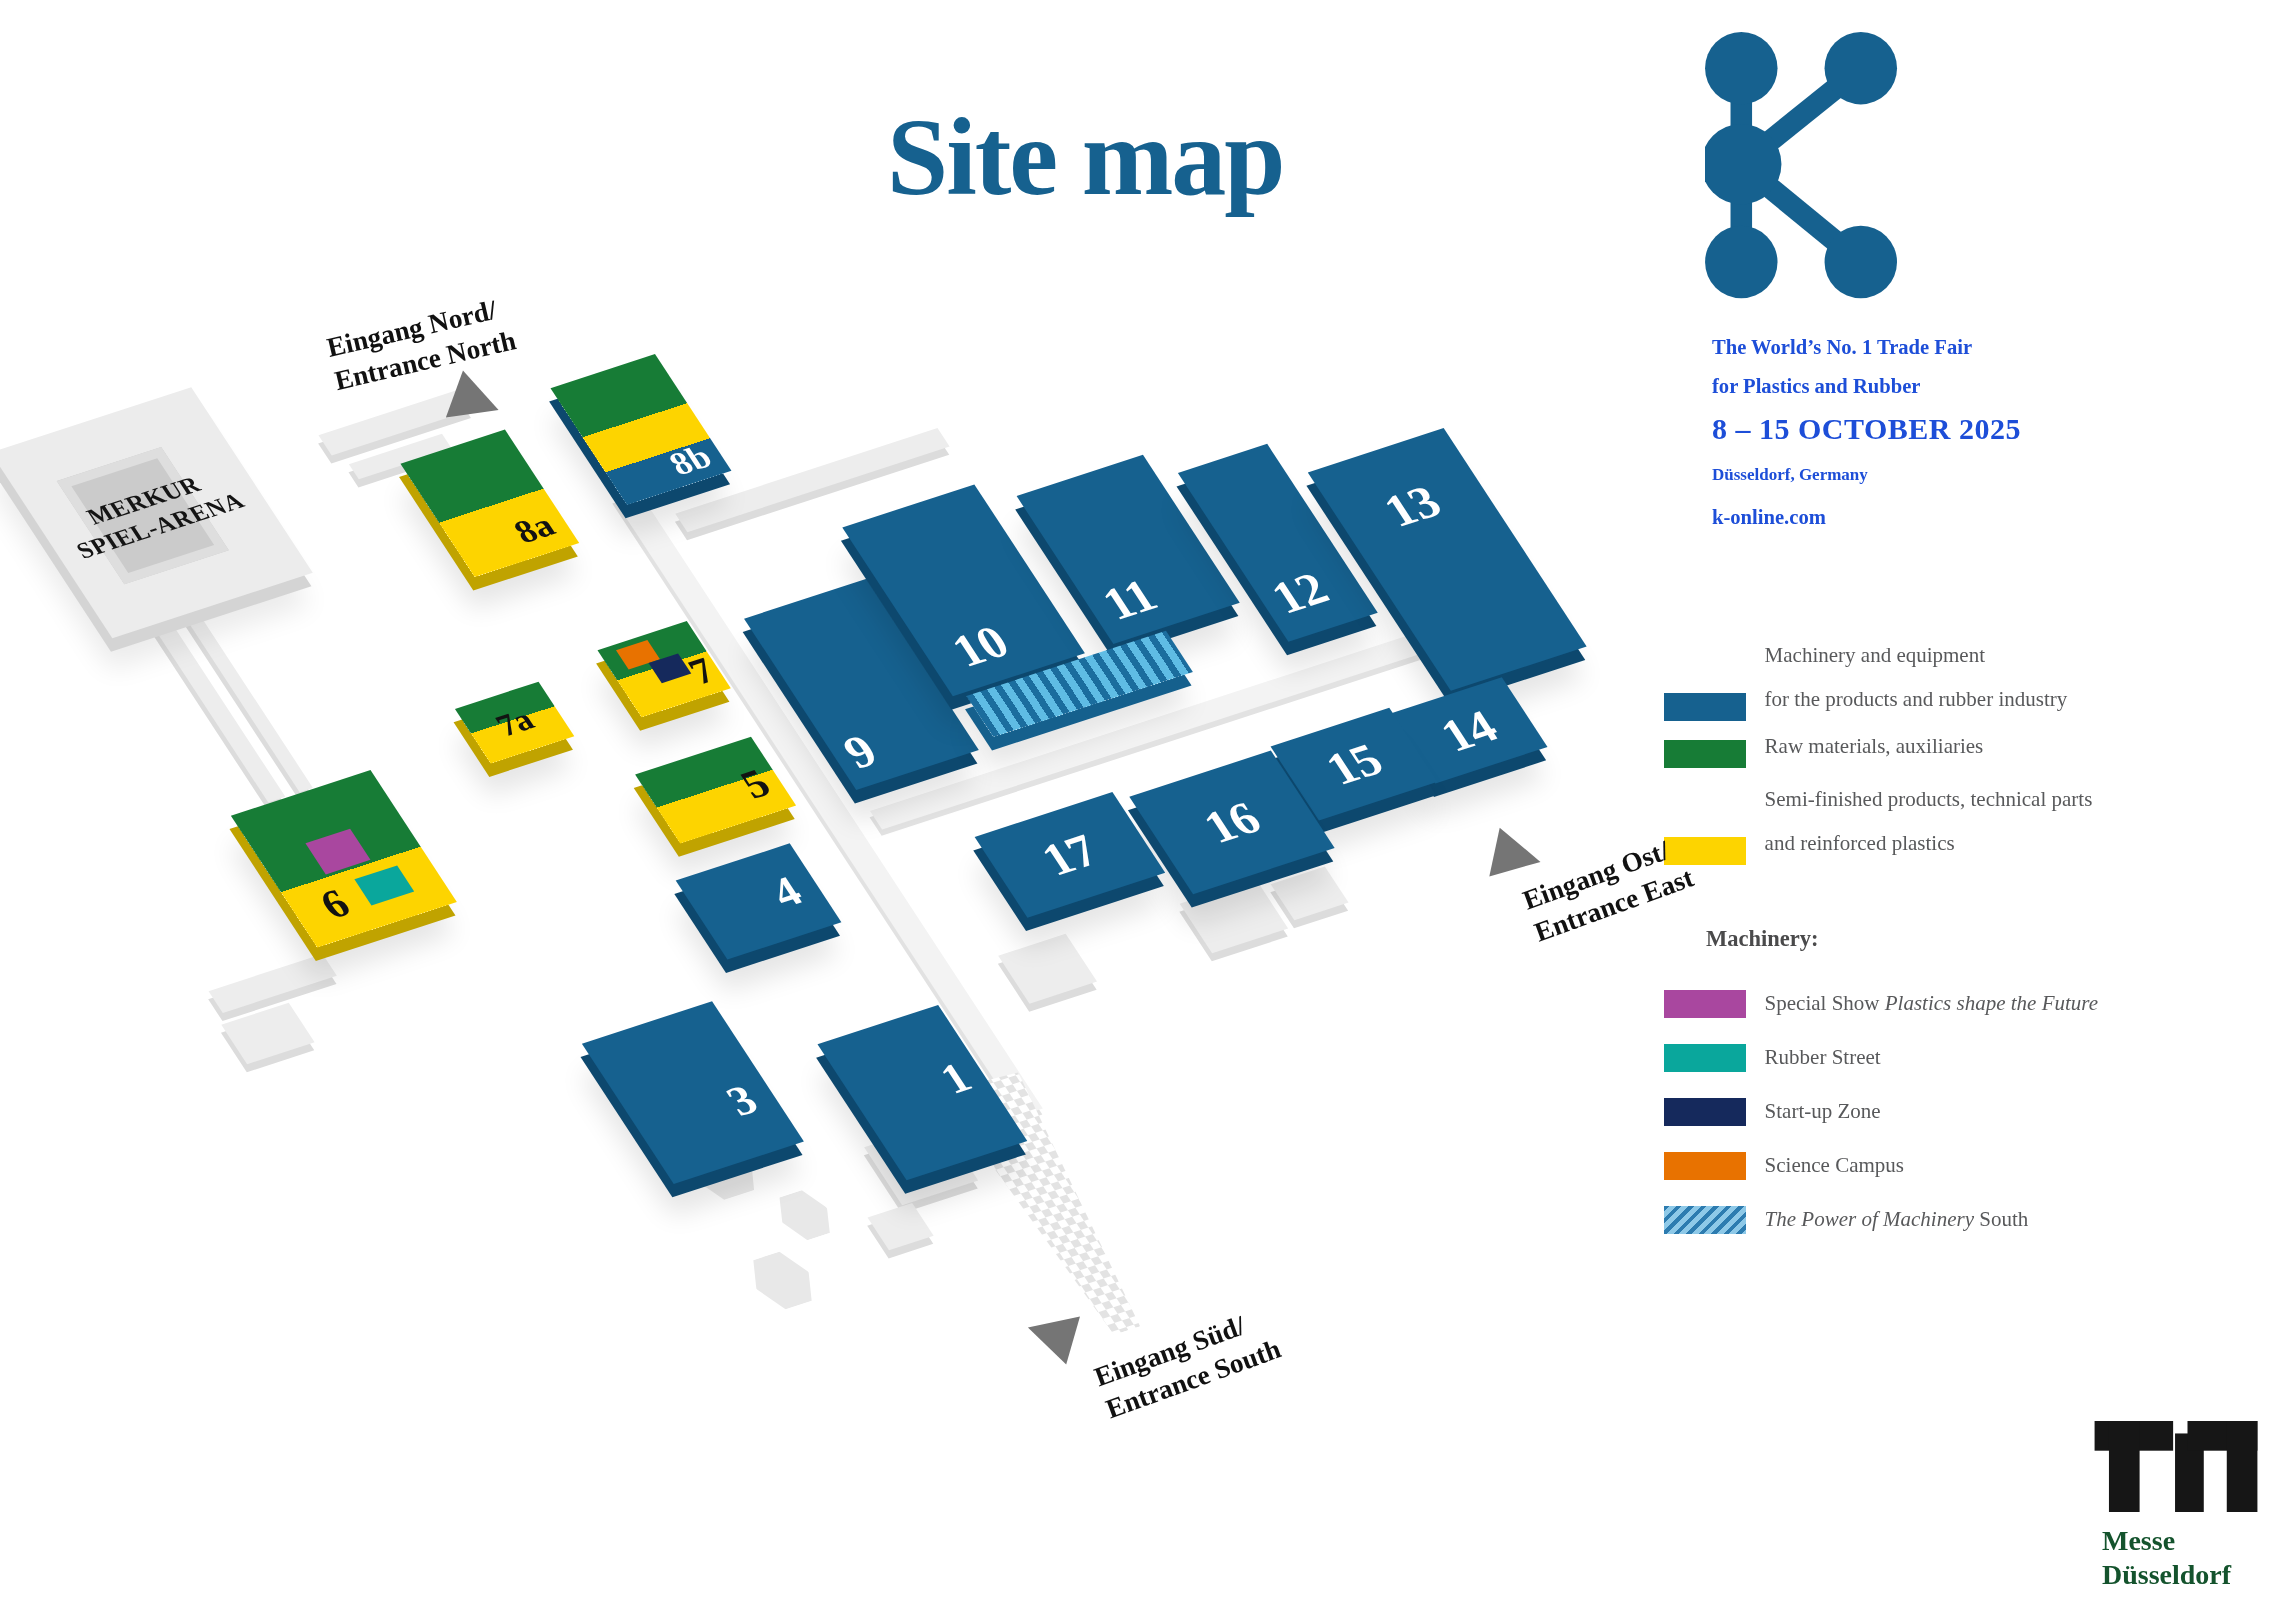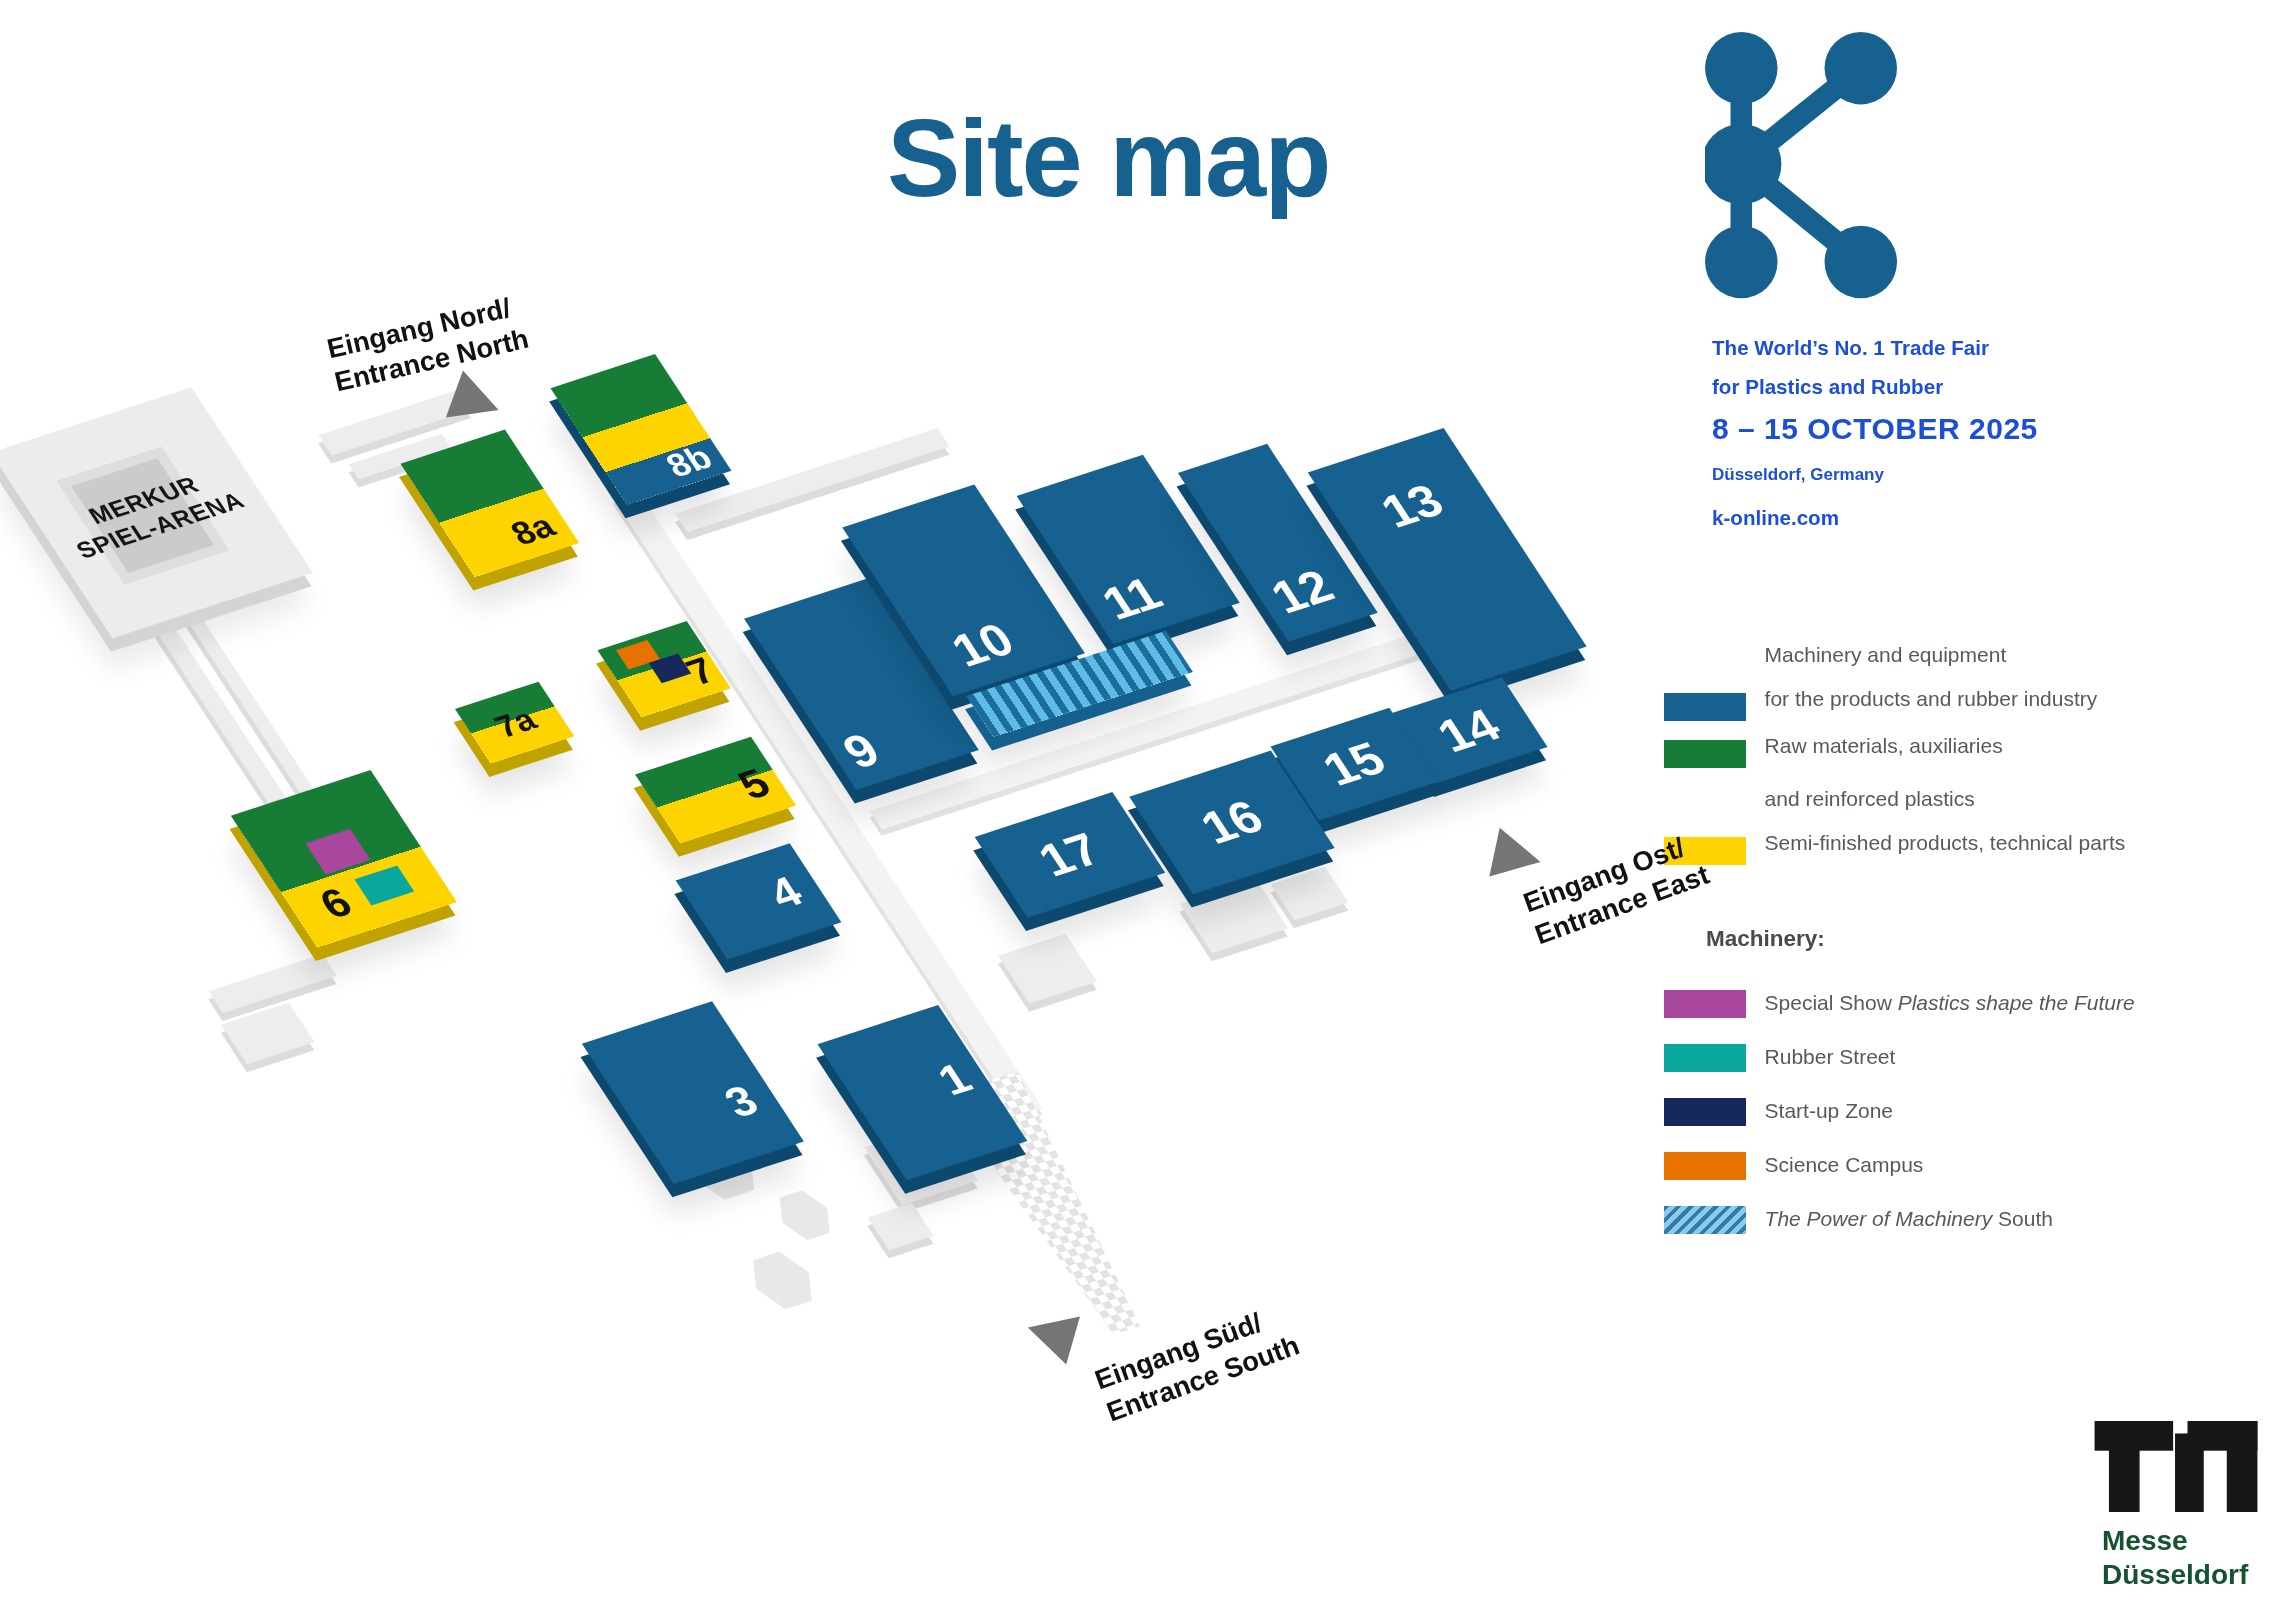--- a/index.html
+++ b/index.html
@@ -1,17 +1,17 @@
 <!DOCTYPE html>
 <html><head>
 <meta charset="utf-8">
 <style>
   html,body{margin:0;padding:0;}
   .page{position:relative;width:2293px;height:1621px;background:#ffffff;overflow:hidden;
-        font-family:Liberation Sans, sans-serif;color:#222;}
+        font-family:Liberation Serif, serif;color:#222;}
 
   
   #title{position:absolute;left:887px;top:94px;font-size:110px;font-weight:700;
          color:#16618f;letter-spacing:-2px;}
 
   
   #klogo{position:absolute;left:1705px;top:27.4px;width:196px;height:286px;}
   .brandline{position:absolute;left:1712px;color:#1d4ed8;font-weight:700;}
   #tag1{top:336px;font-size:20.6px;}
   #tag2{top:375px;font-size:20.6px;}
@@ -117,22 +117,22 @@
   <div class="lrow cat c1">
     <span class="sw swc1"></span>
     <span class="ltx">
         <div>Raw materials, auxiliaries</div>
         <div></div>
       </span>
   </div>
   <div class="lrow cat c2">
     <span class="sw swc2"></span>
     <span class="ltx">
+        <div>Semi-finished products, technical parts</div>
         <div>and reinforced plastics</div>
-        <div>Semi-finished products, technical parts</div>
       </span>
   </div>
 
   <div id="specialsTitle">Machinery:</div>
   <div class="lrow spc s0">
     <span class="sw sws0"></span>
     <span class="ltx"><span>Special Show </span><i>Plastics shape the Future</i><span></span></span>
   </div>
   <div class="lrow spc s1">
     <span class="sw sws1"></span>

